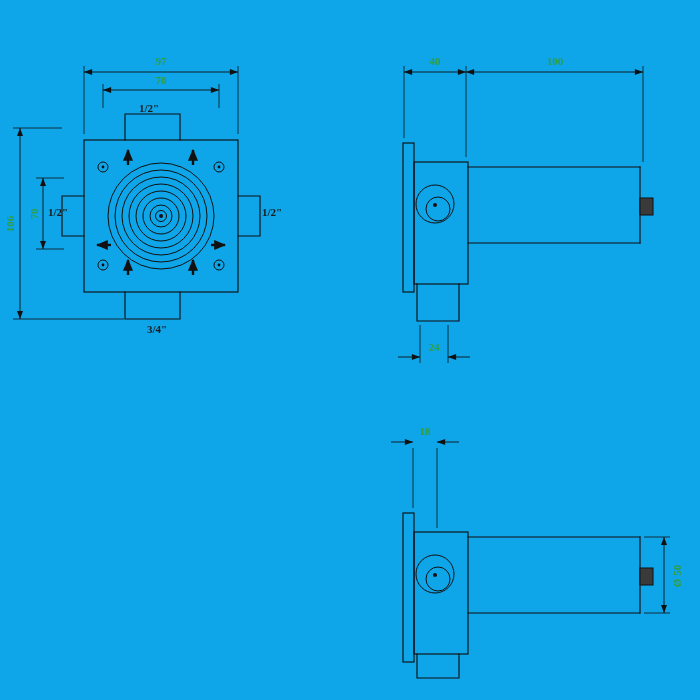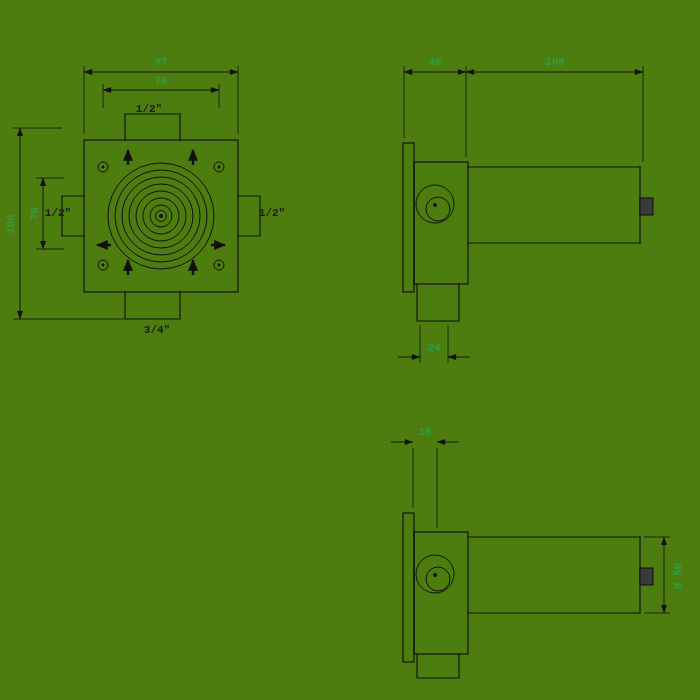--- a/index.html
+++ b/index.html
@@ -1,18 +1,18 @@
 <!DOCTYPE html>
 <html><head>
 <meta charset="utf-8">
 <style>
   html,body{margin:0;padding:0;background:#ffffff;}
   .sheet{
-    width:700px;height:700px;background:#4d7c0f;position:relative;
-    font-family:Liberation Mono, monospace;
+    width:700px;height:700px;background:#0ea5e9;position:relative;
+    font-family:Liberation Serif, serif;
   }
   svg{display:block}
   .outline{fill:none;stroke:#111111;stroke-width:1.15;stroke-linejoin:miter;stroke-linecap:square}
   .ring{fill:none;stroke:#111111;stroke-width:1}
   .hole{fill:none;stroke:#111111;stroke-width:1}
   .dot{fill:#111111;stroke:none}
   .ext{stroke:#111111;stroke-width:0.8;fill:none}
   .dimline{stroke:#111111;stroke-width:0.9;fill:none}
   .flow{stroke:#111111;stroke-width:2.4;fill:none;stroke-linecap:butt}
   .dimtext{fill:#2f9e44;font-size:11px;font-weight:bold}

